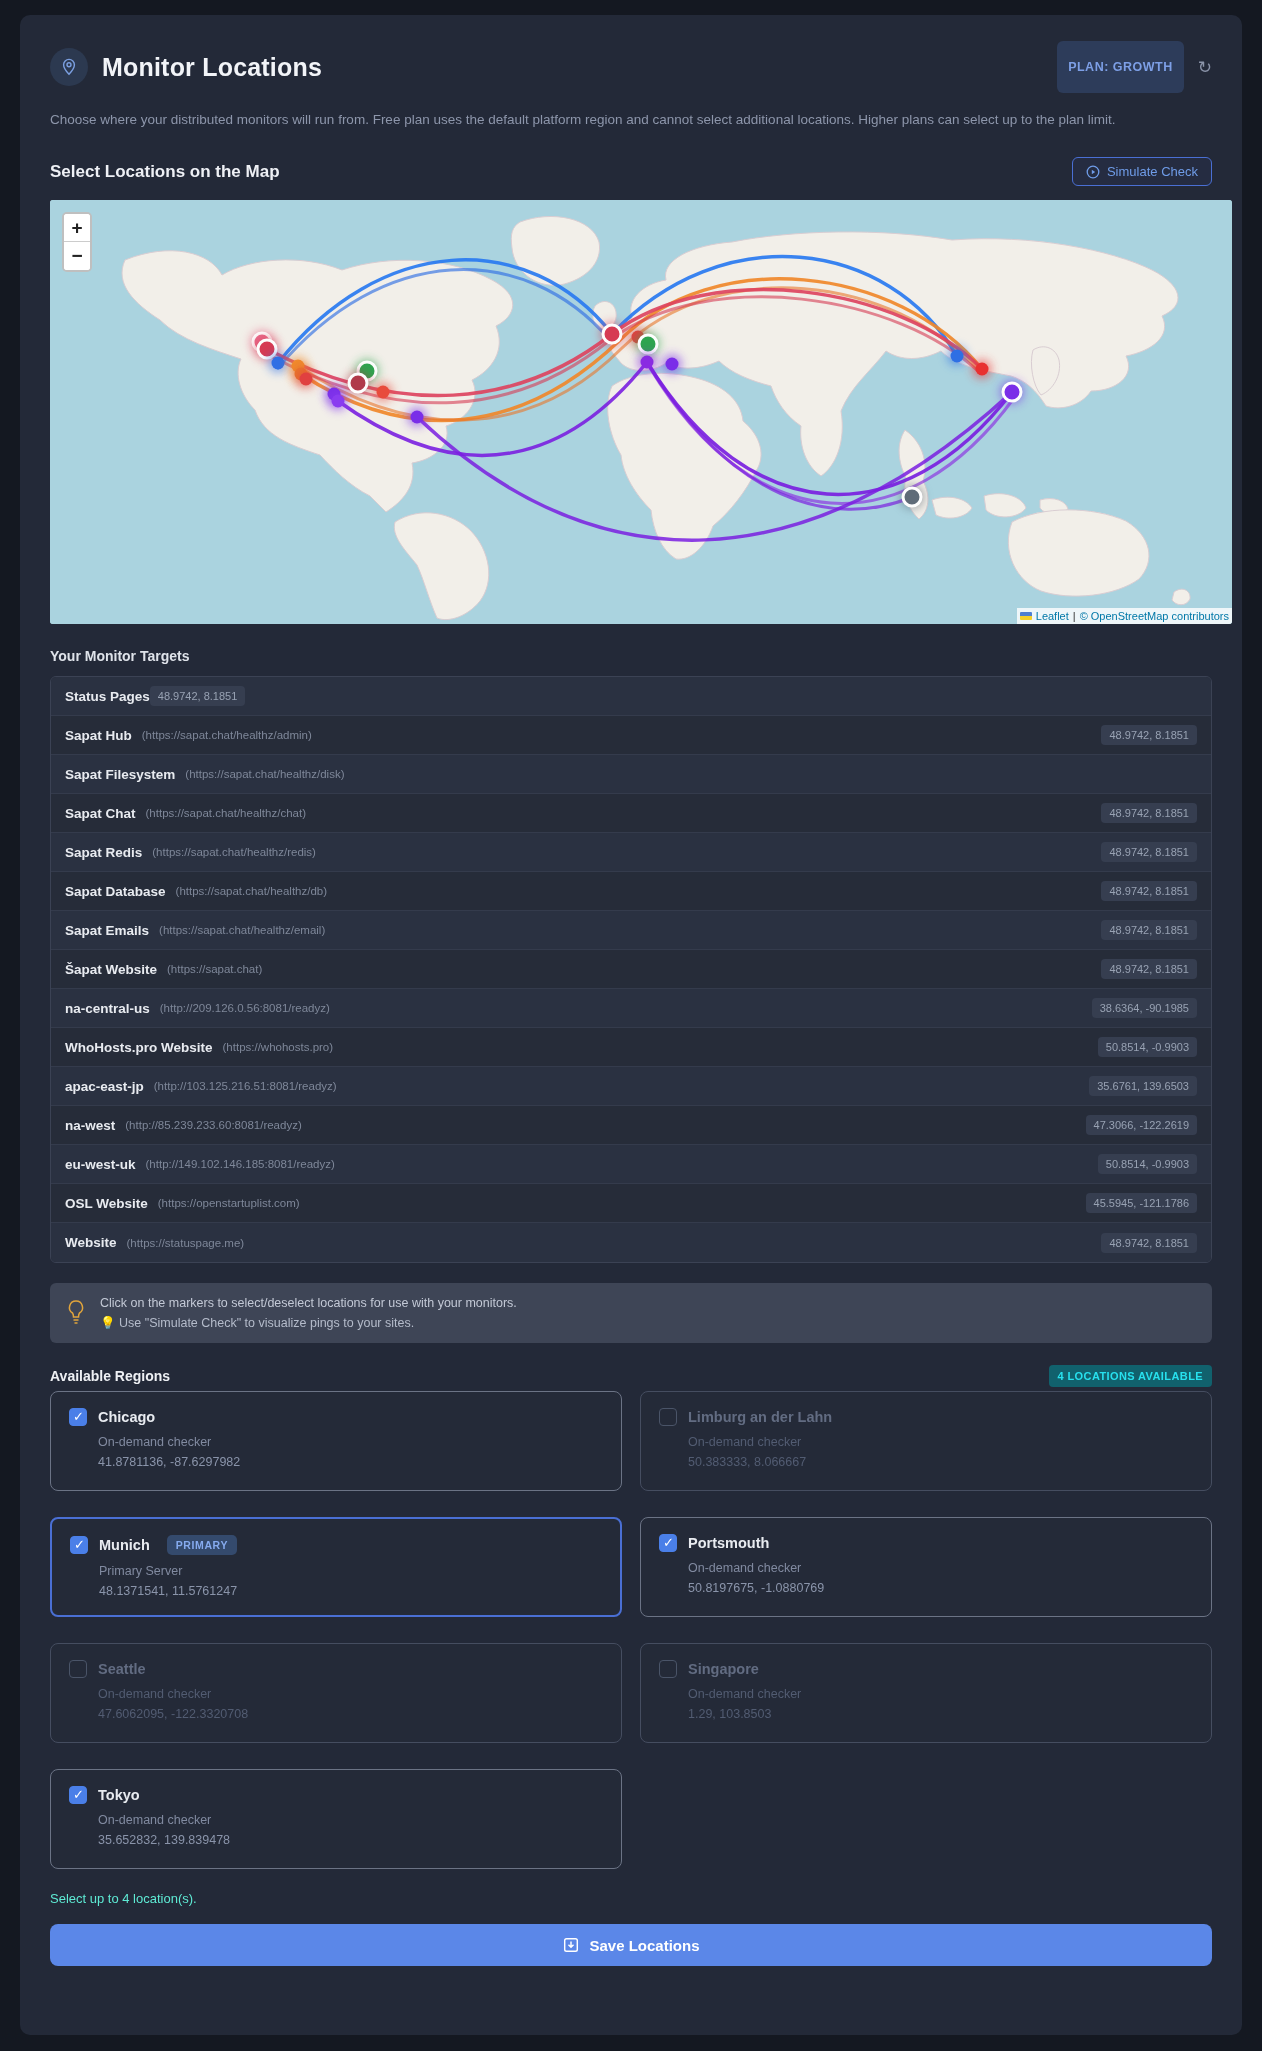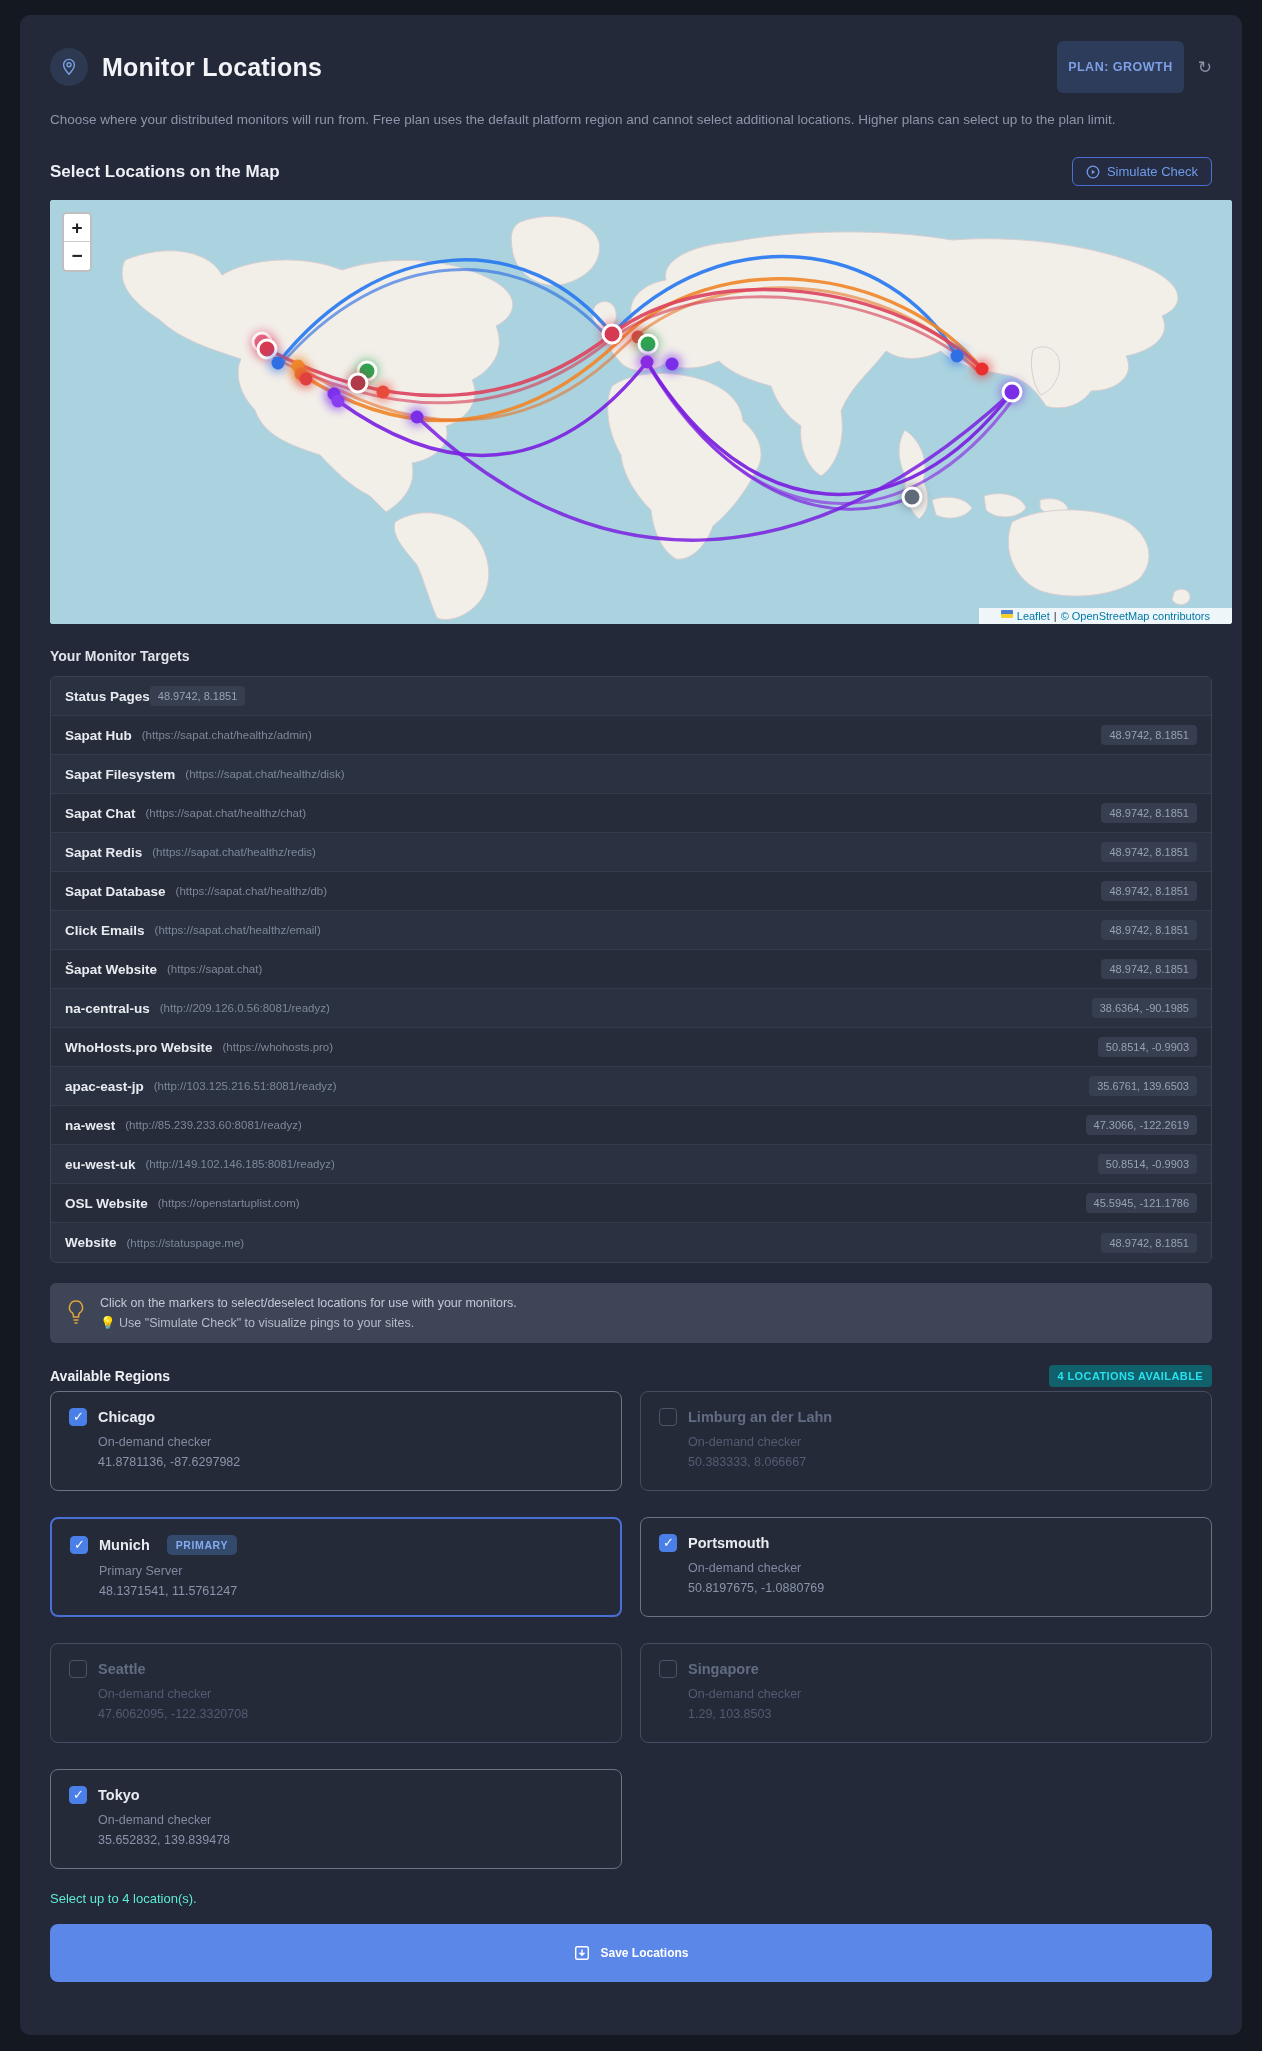--- a/index.html
+++ b/index.html
@@ -18,21 +18,21 @@
   .desc { color:#8d96ab; font-size:13.5px; line-height:1.65; margin-top:16px; max-width:1150px; }
 
   
   .sec-row { display:flex; align-items:center; justify-content:space-between; margin-top:26px; }
   .sec-title { color:#eef0f5; font-size:17px; font-weight:bold; }
   .simulate-btn { display:flex; align-items:center; gap:7px; border:1px solid #4a6fd4; color:#6f9ce8; background:rgba(60,90,180,.08); font-size:13px; padding:6px 13px; border-radius:6px; cursor:pointer; }
   .map-wrap { position:relative; margin-top:14px; width:1182px; height:424px; border-radius:3px; overflow:hidden; background:#aad3df; }
   .zoom-ctl { position:absolute; top:12px; left:12px; width:30px; background:#fff; border:2px solid rgba(0,0,0,.25); border-radius:5px; overflow:hidden; z-index:5; }
   .zoom-btn { display:block; width:100%; height:28px; background:#fff; color:#222; font-size:19px; font-weight:bold; text-align:center; line-height:27px; cursor:pointer; }
   .zoom-btn:first-child { border-bottom:1px solid #ccc; }
-  .attribution { position:absolute; right:0; bottom:0; background:rgba(255,255,255,.8); color:#333; font-size:11px; padding:2px 22px; z-index:5; display:flex; gap:4px; }
+  .attribution { position:absolute; right:0; bottom:0; background:rgba(255,255,255,.8); color:#333; font-size:11px; padding:2px 3px; z-index:5; display:flex; align-items:center; gap:4px; }
   .attribution .lf { color:#0078a8; }
   .attribution .osm { color:#0078a8; }
   .ua-flag { display:inline-block; width:12px; height:8px; background:linear-gradient(#4e7fd0 50%, #f5d028 50%); border-radius:1px; }
 
   
   .targets-heading { color:#dfe3ea; font-size:14px; font-weight:bold; margin-top:24px; }
   .targets-list { margin-top:12px; border:1px solid #3b4254; border-radius:6px; overflow:hidden; }
   .target-row { display:flex; align-items:center; height:39px; padding:0 14px; background:#262c39; border-bottom:1px solid #343b4c; }
   .target-row:last-child { border-bottom:none; }
   .target-row.alt { background:#2a3141; }
@@ -59,21 +59,21 @@
   .checkbox.checked:after { content:"✓"; position:absolute; left:3px; top:0px; color:#fff; font-size:13px; font-weight:bold; }
   .rc-name { color:#e8ebf0; font-size:14.5px; font-weight:bold; }
   .region-card.disabled .rc-name { color:#626c82; }
   .primary-badge { background:#344a6d; color:#86abef; font-size:10.5px; font-weight:bold; letter-spacing:.6px; padding:4px 9px; border-radius:5px; margin-left:6px; display:none; }
   .region-card.primary .primary-badge { display:inline-block; }
   .rc-sub { color:#818aa0; font-size:12.5px; margin:9px 0 0 29px; }
   .rc-coords { color:#8a94aa; font-size:12.5px; margin:6px 0 0 29px; }
   .region-card.disabled .rc-sub, .region-card.disabled .rc-coords { color:#525c72; }
 
   .footnote { color:#5eead4; font-size:13px; margin-top:22px; }
-  .save-btn { margin-top:18px; width:100%; height:58px; background:#5b87e8; border:none; border-radius:8px; color:#fff; font-size:12px; font-weight:bold; display:flex; align-items:center; justify-content:center; gap:9px; cursor:pointer; font-family:inherit; }
+  .save-btn { margin-top:18px; width:100%; height:42px; background:#5b87e8; border:none; border-radius:8px; color:#fff; font-size:15px; font-weight:bold; display:flex; align-items:center; justify-content:center; gap:9px; cursor:pointer; font-family:inherit; }
 </style>
 </head>
 <body>
 
 <div class="panel">
 
   <div class="hdr-row">
     <div class="hdr-left">
       <div class="pin-badge">
         <svg width="18" height="18" viewBox="0 0 20 20" fill="none" stroke="#7b9fe0" stroke-width="1.6">
@@ -239,21 +239,21 @@
     <span class="t-coords">48.9742, 8.1851</span>
   </div>
 
   <div class="target-row">
     <span class="t-name">Sapat Database</span>
     <span class="t-url">(https://sapat.chat/healthz/db)</span>
     <span class="t-coords">48.9742, 8.1851</span>
   </div>
 
   <div class="target-row alt">
-    <span class="t-name">Click Emails</span>
+    <span class="t-name">Sapat Emails</span>
     <span class="t-url">(https://sapat.chat/healthz/email)</span>
     <span class="t-coords">48.9742, 8.1851</span>
   </div>
 
   <div class="target-row">
     <span class="t-name">Šapat Website</span>
     <span class="t-url">(https://sapat.chat)</span>
     <span class="t-coords">48.9742, 8.1851</span>
   </div>
 

